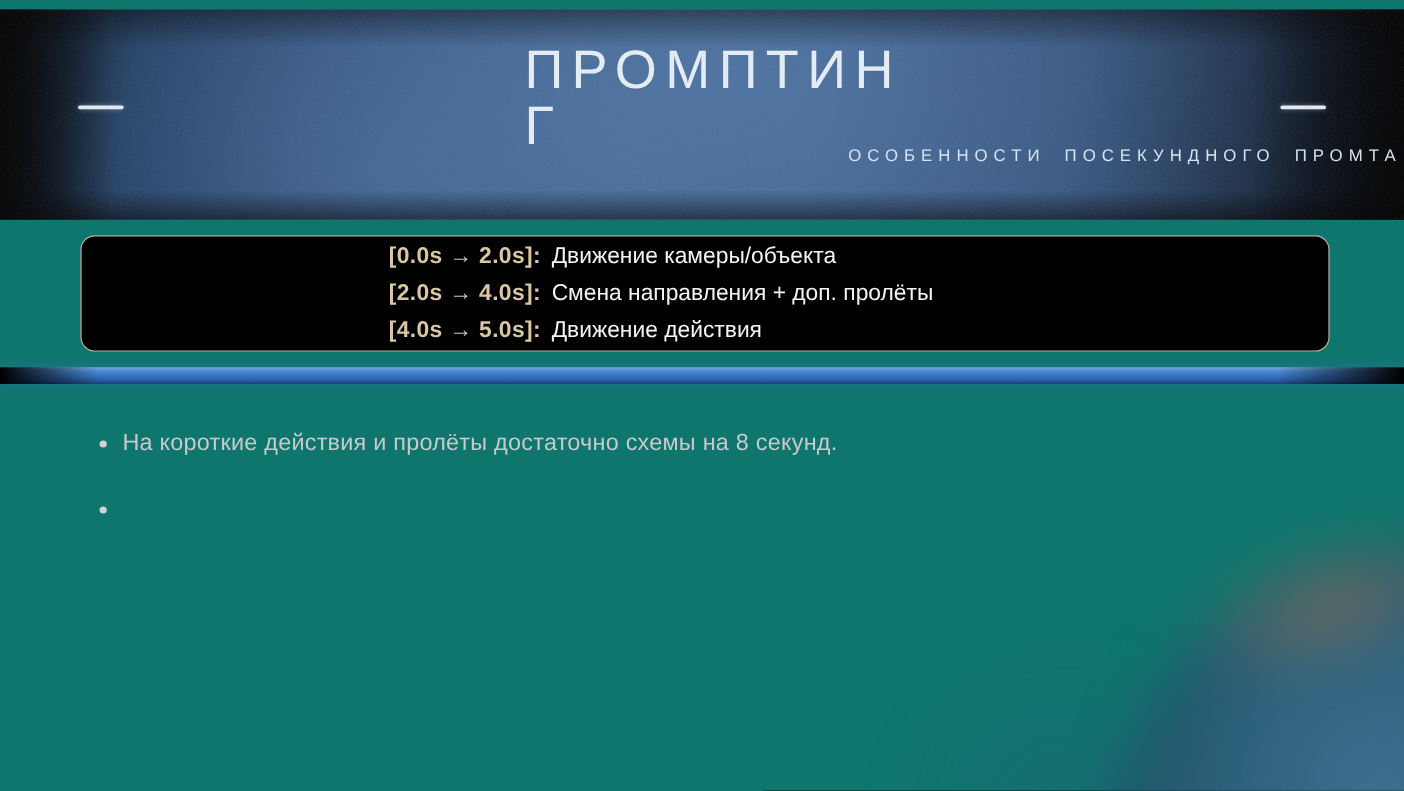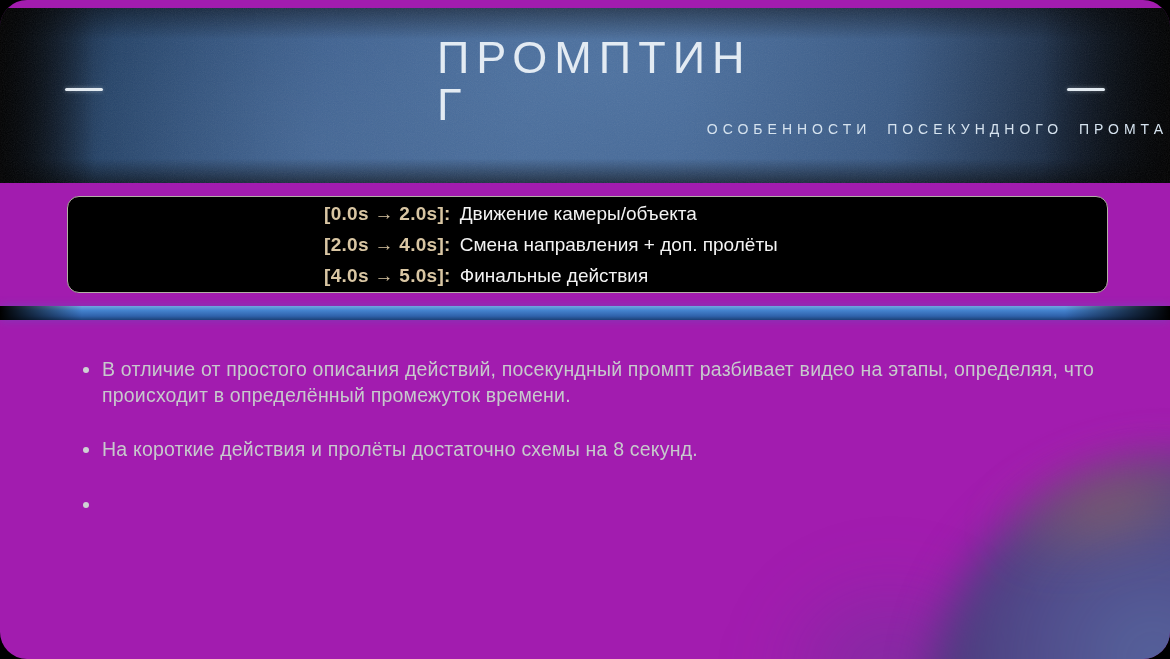--- a/index.html
+++ b/index.html
@@ -1,23 +1,22 @@
 <!DOCTYPE html>
 <html lang="ru"><head>
 <meta charset="utf-8">
 <style>
   * { margin:0; padding:0; box-sizing:border-box; }
   html,body { background:#000; }
   .slide {
     position:relative;
     width:1170px; height:659px;
-    background:#a21caf;
+    background:#0f766e;
     overflow:hidden;
     font-family:"Liberation Sans", sans-serif;
-    border-radius:27px;
   }
 
   
   .banner {
     position:absolute; left:0; top:8px; width:1170px; height:175px;
     background:
       radial-gradient(ellipse 820px 460px at 51% 34%, rgba(100,140,185,0.45), rgba(0,0,0,0) 72%),
       radial-gradient(ellipse 420px 260px at 27% 78%, rgba(85,120,165,0.32), rgba(0,0,0,0) 70%),
       linear-gradient(97deg, #05080d 0%, #1d3a5e 10%, #2f5080 28%, #3a5c8c 45%, #3a5c8c 58%, #2d4b75 76%, #0e1a2c 92%, #02050a 100%);
   }
@@ -122,31 +121,27 @@
   <div class="subtitle">ОСОБЕННОСТИ ПОСЕКУНДНОГО ПРОМТА</div>
 
   <div class="timeline-box">
     <div class="timeline-row">
       <span class="time">[0.0s → 2.0s]:</span><span class="desc">Движение камеры/объекта</span>
     </div>
     <div class="timeline-row">
       <span class="time">[2.0s → 4.0s]:</span><span class="desc">Смена направления + доп. пролёты</span>
     </div>
     <div class="timeline-row">
-      <span class="time">[4.0s → 5.0s]:</span><span class="desc">Финальные действия</span>
+      <span class="time">[4.0s → 5.0s]:</span><span class="desc">Движение действия</span>
     </div>
   </div>
 
   <div class="divider"></div>
 
   <ul class="bullets">
-    <li class="bullet-item">
-      <span class="bullet-dot"></span>
-      <span>В отличие от простого описания действий, посекундный промпт разбивает видео на этапы, определяя, что происходит в определённый промежуток времени.</span>
-    </li>
     <li class="bullet-item">
       <span class="bullet-dot"></span>
       <span>На короткие действия и пролёты достаточно схемы на 8 секунд.</span>
     </li>
     <li class="bullet-item">
       <span class="bullet-dot"></span>
     </li>
   </ul>
 
   <div class="blob-haze"></div>

